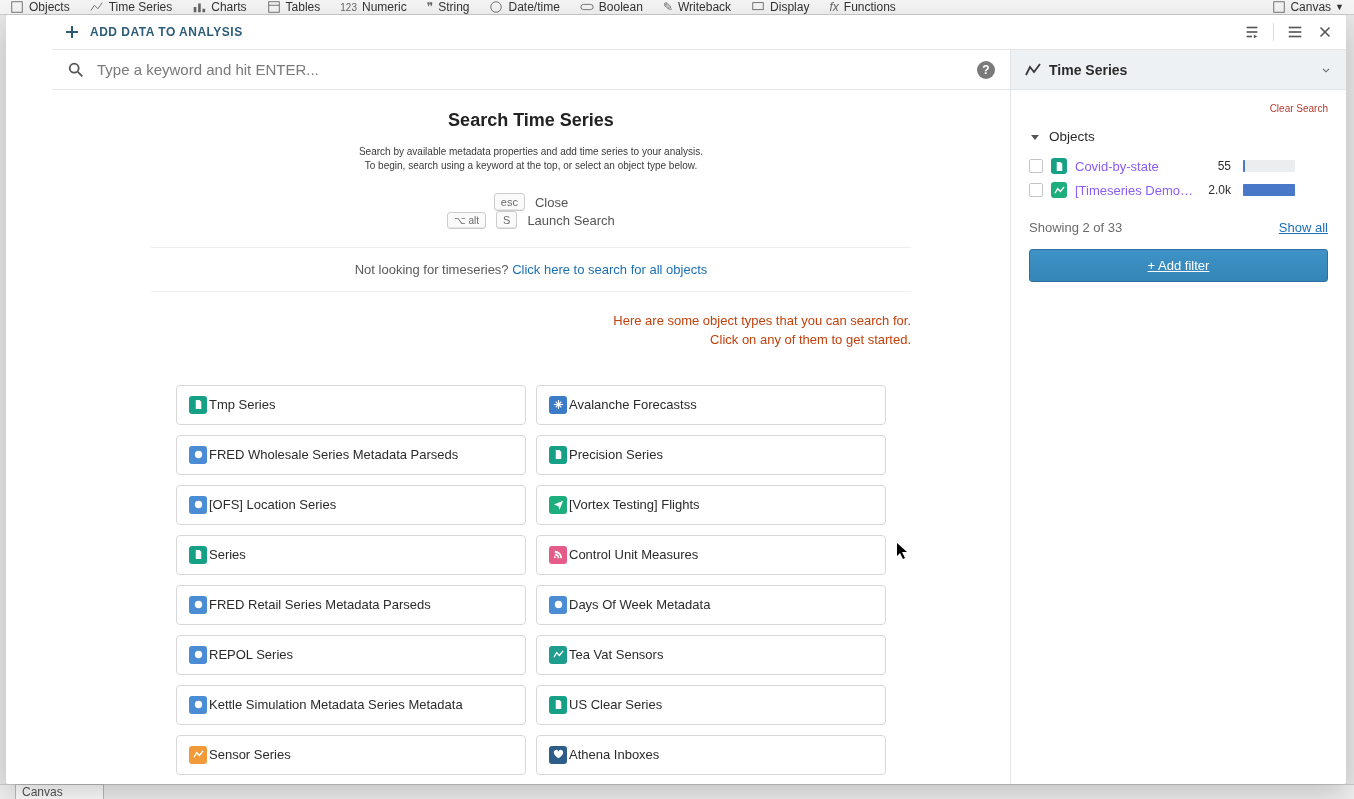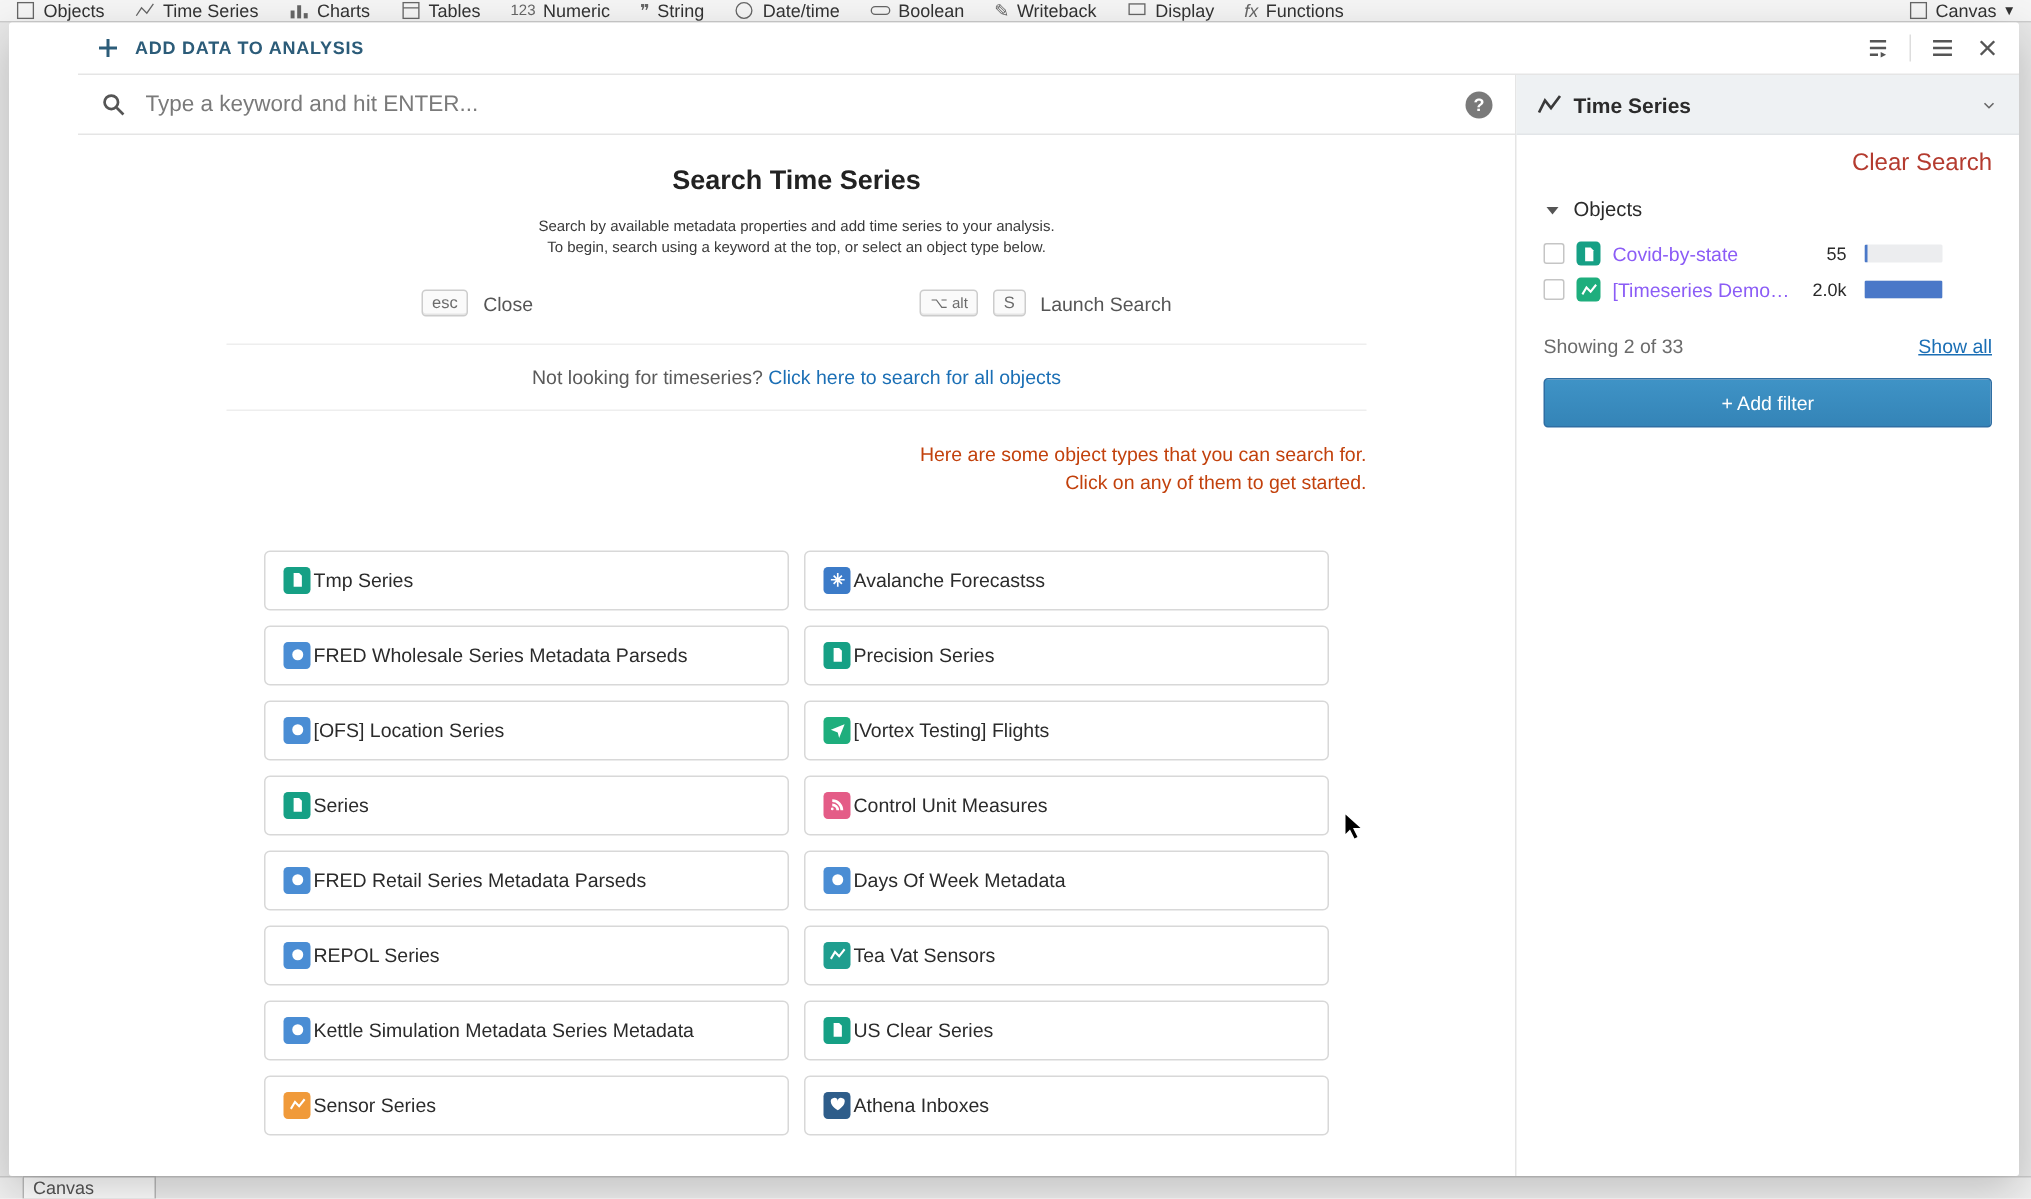--- a/index.html
+++ b/index.html
@@ -82,21 +82,21 @@
 .scroll-area { flex:1; overflow-y:auto; position:relative;}
 .scroll-area::-webkit-scrollbar{width:8px;}
 .scroll-area::-webkit-scrollbar-thumb{background:#bbb;border-radius:4px;}
 
 .content-inner {
   width:760px; margin: 20px auto 40px; 
 }
 .title { text-align:center; font-size:18px; font-weight:700; color:#222; margin-bottom:14px; }
 .desc { text-align:center; color:#3a3a3a; font-size:10px; line-height:1.4; margin-bottom:20px; }
 
-.shortcut-row { display:flex; align-items:center; justify-content:space-between; padding:0 130px 18px; }
+.shortcut-row { display:flex; align-items:center; justify-content:space-between; padding:0 130px 18px;flex-direction:column; }
 .sc-group { display:flex; align-items:center; gap:10px; }
 .kbd { border:1px solid #ccc; border-radius:3px; padding:2px 6px; font-size:11px; color:#6b6b6b; background:#fafafa; box-shadow: inset 0 -1px 0 #e5e5e5;}
 .sc-label { color:#555; font-size:13px;}
 
 .divider-link { text-align:center; padding:14px 0; border-top:1px solid #eee; border-bottom:1px solid #eee; color:#5a5a5a; font-size:13px; margin-bottom:20px;}
 .divider-link a { color:#1b6fb5; text-decoration:none; cursor:pointer;}
 
 .subdesc { text-align:right; color:#c2410c; font-size:13px; line-height:1.45; margin-bottom:35px;}
 
 .card-grid { display:grid; grid-template-columns:1fr 1fr; gap:10px; padding:0 25px;}
@@ -108,42 +108,42 @@
 
 .side-header {
   display:flex; align-items:center; padding:0 14px; height:40px;
   background:#eef1f3; border-bottom:1px solid #e2e5e8;
 }
 .side-header svg.ts-icon { width:16px; height:16px; stroke:#3a3a3a; fill:none; stroke-width:1.8; margin-right:8px;}
 .side-title { font-weight:600; color:#2b2b2b; font-size:14px; }
 .side-header .chev { margin-left:auto; }
 
 .clear-row { text-align:right; padding:10px 18px 6px; }
-.clear-link { color:#b43b2f; font-size:16px; cursor:pointer; }
+.clear-link { color:#b43b2f; font-size:10px; cursor:pointer; }
 
 .objects-section { padding: 8px 18px; }
 .sec-hdr { display:flex; align-items:center; gap:8px; margin-bottom:10px; cursor:pointer;}
 .sec-hdr svg { width:12px; height:12px; fill:#555;}
 .sec-hdr span { font-size:13.5px; color:#2b2b2b;}
 
 .obj-row { display:flex; align-items:center; gap:8px; padding:4px 0; }
 .chk { width:14px; height:14px; border:1.5px solid #c5c5c5; border-radius:2px; flex-shrink:0; cursor:pointer;}
 .obj-name { flex:1; font-size:13px; color:#8b5cf6; white-space:nowrap; overflow:hidden; text-overflow:ellipsis; max-width:120px;}
 .obj-count { font-size:12px; color:#2b2b2b; margin-right:4px; min-width:28px; text-align:right;}
 .bar { width:52px; height:12px; background:#ecedef; border-radius:1px; position:relative; overflow:hidden;}
 .bar-fill { position:absolute; left:0; top:0; bottom:0; background:#4a78c8;}
 
 .showing-row { display:flex; align-items:center; justify-content:space-between; padding:10px 18px 14px; color:#6b6b6b; font-size:13px;}
 .show-all { color:#1b6fb5; text-decoration:underline; cursor:pointer;}
 
 .add-filter-btn {
   margin:0 18px 14px; padding:8px 0;
   border:1px solid #2f6ea3; border-radius:3px;
   background: linear-gradient(#3f93c6,#3484b7);
-  color:#fff; text-align:center; font-size:13px; font-weight:500; cursor:pointer;
+  color:#fff; text-align:center; font-size:13px; font-weight:500; cursor:pointer;text-decoration:underline;
 }
 
 .cursor-arrow {
   position:absolute; left:896px; top:542px; width:14px; height:18px; pointer-events:none; z-index:100;
 }
 .cursor-arrow svg { width:14px; height:18px; }
 
 
 .ic-teal { background:#16a085;}
 .ic-blue { background:#3c7bc8;}

